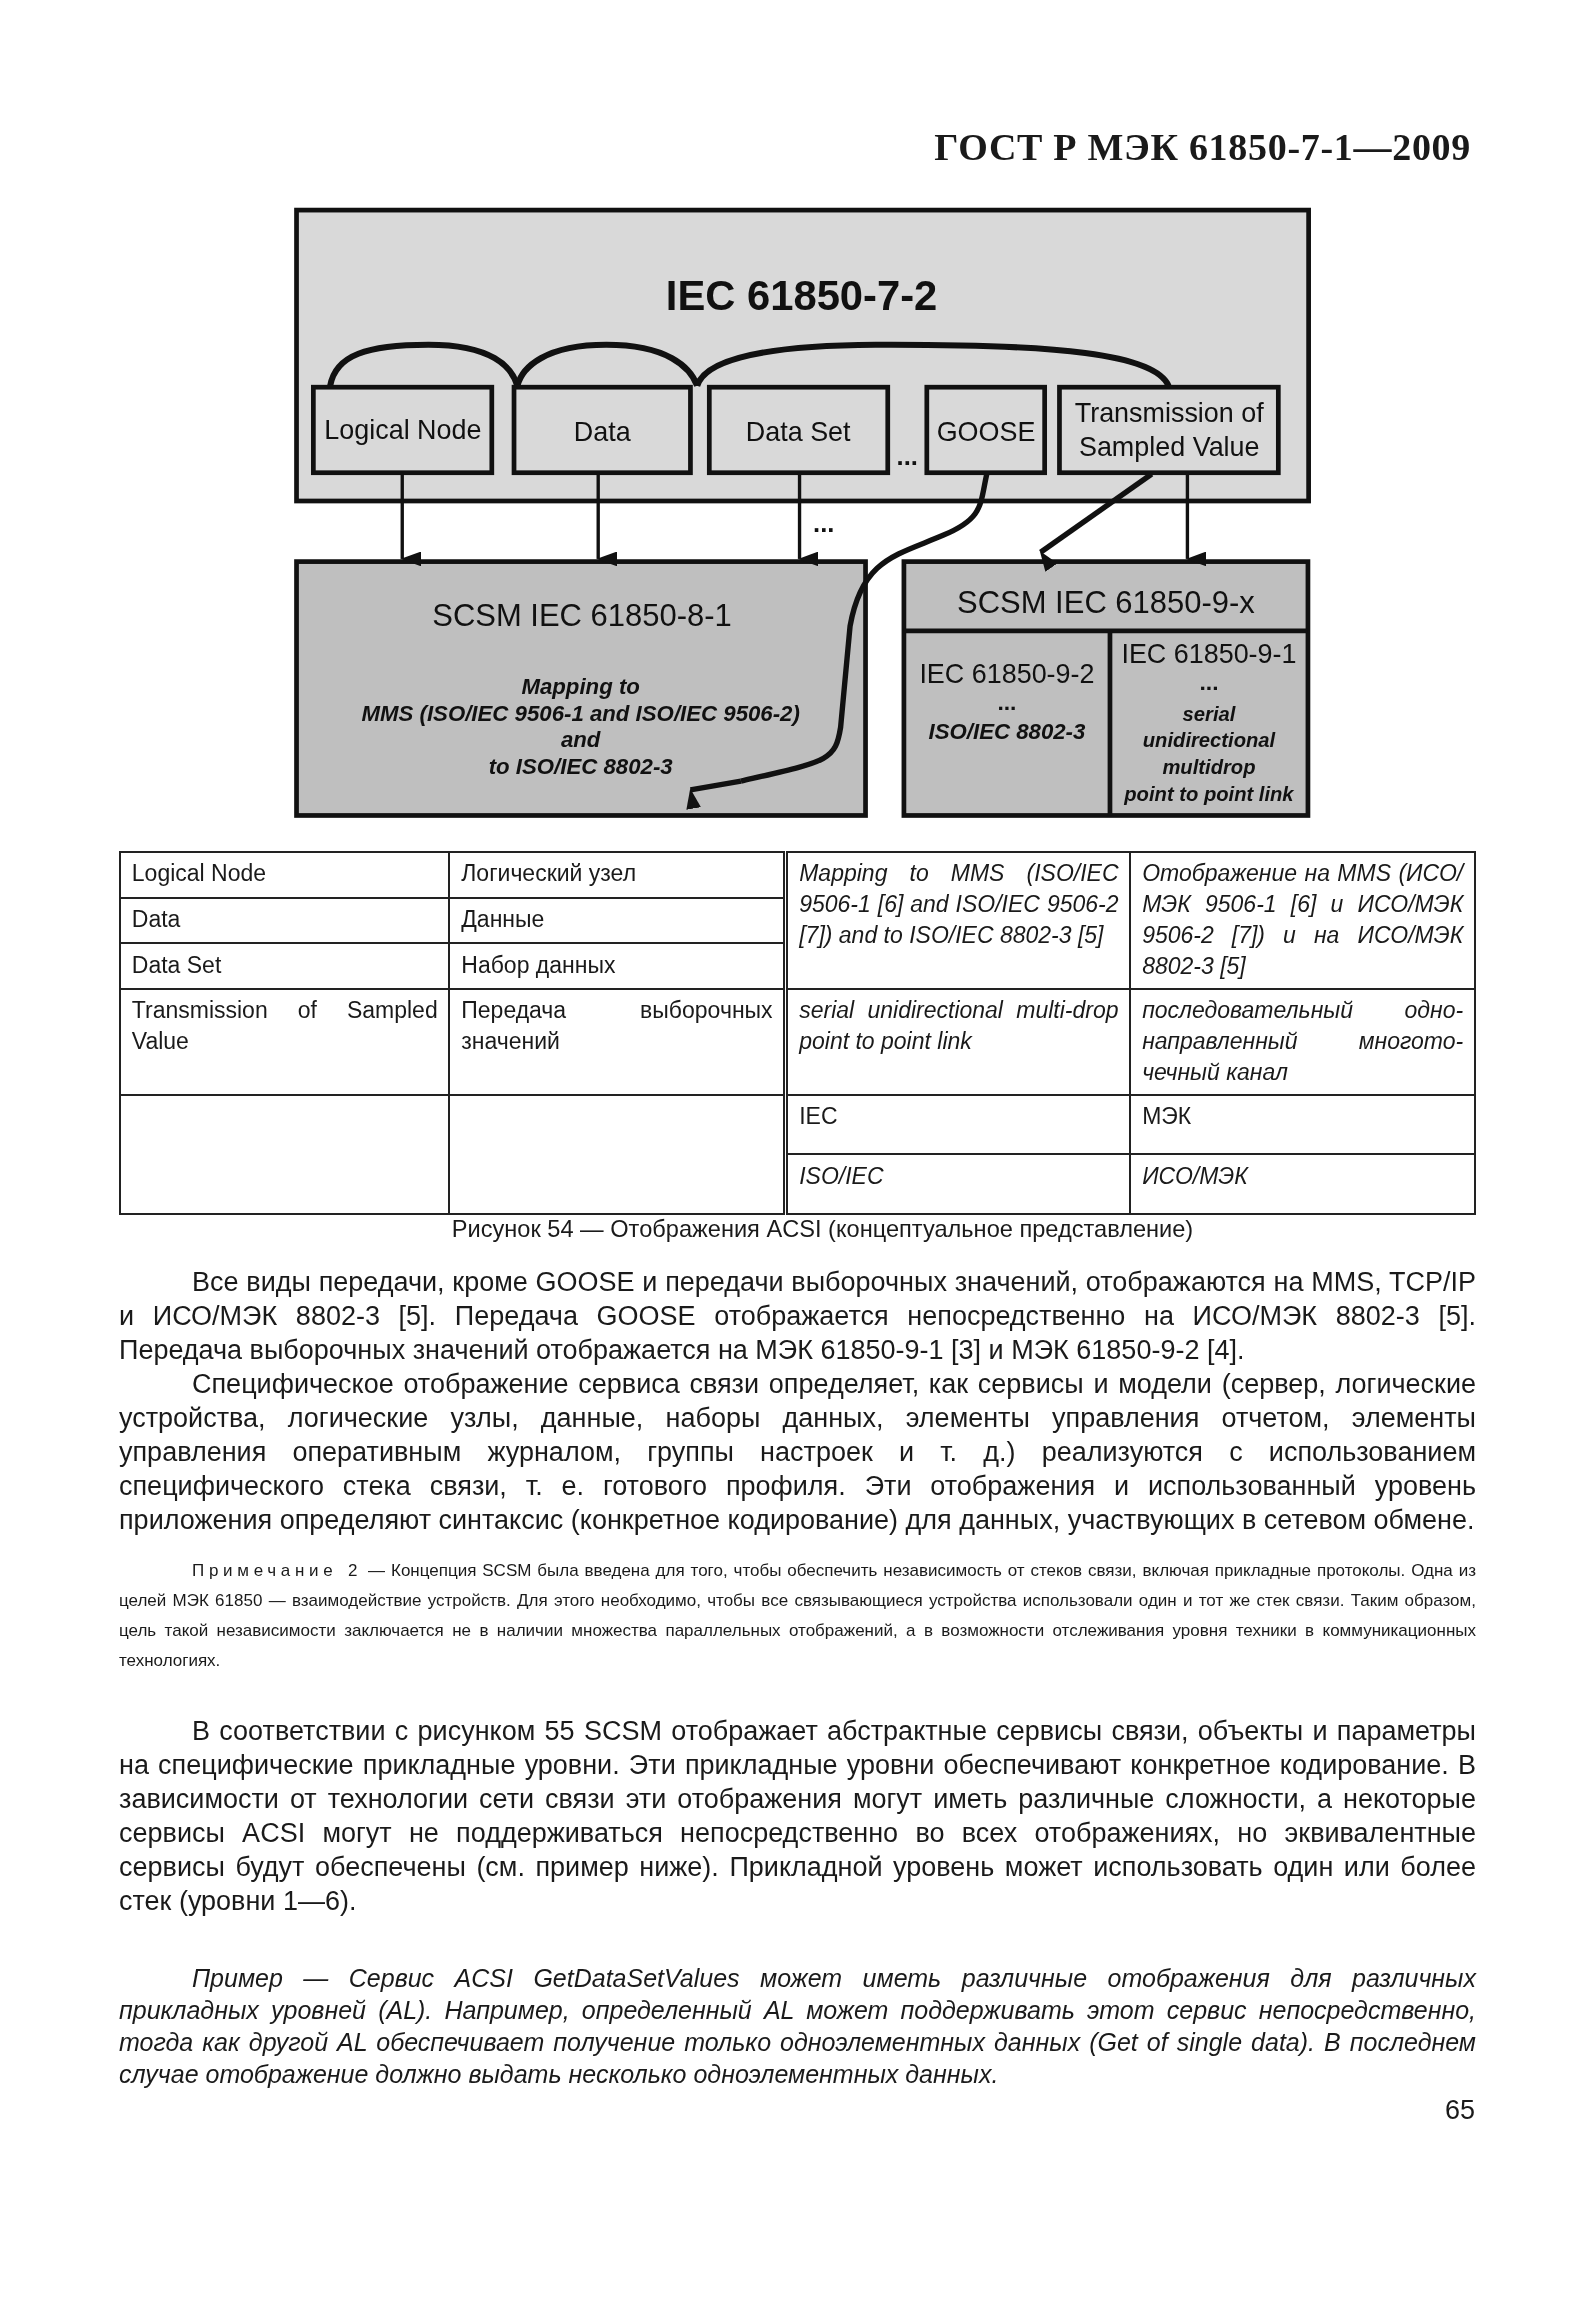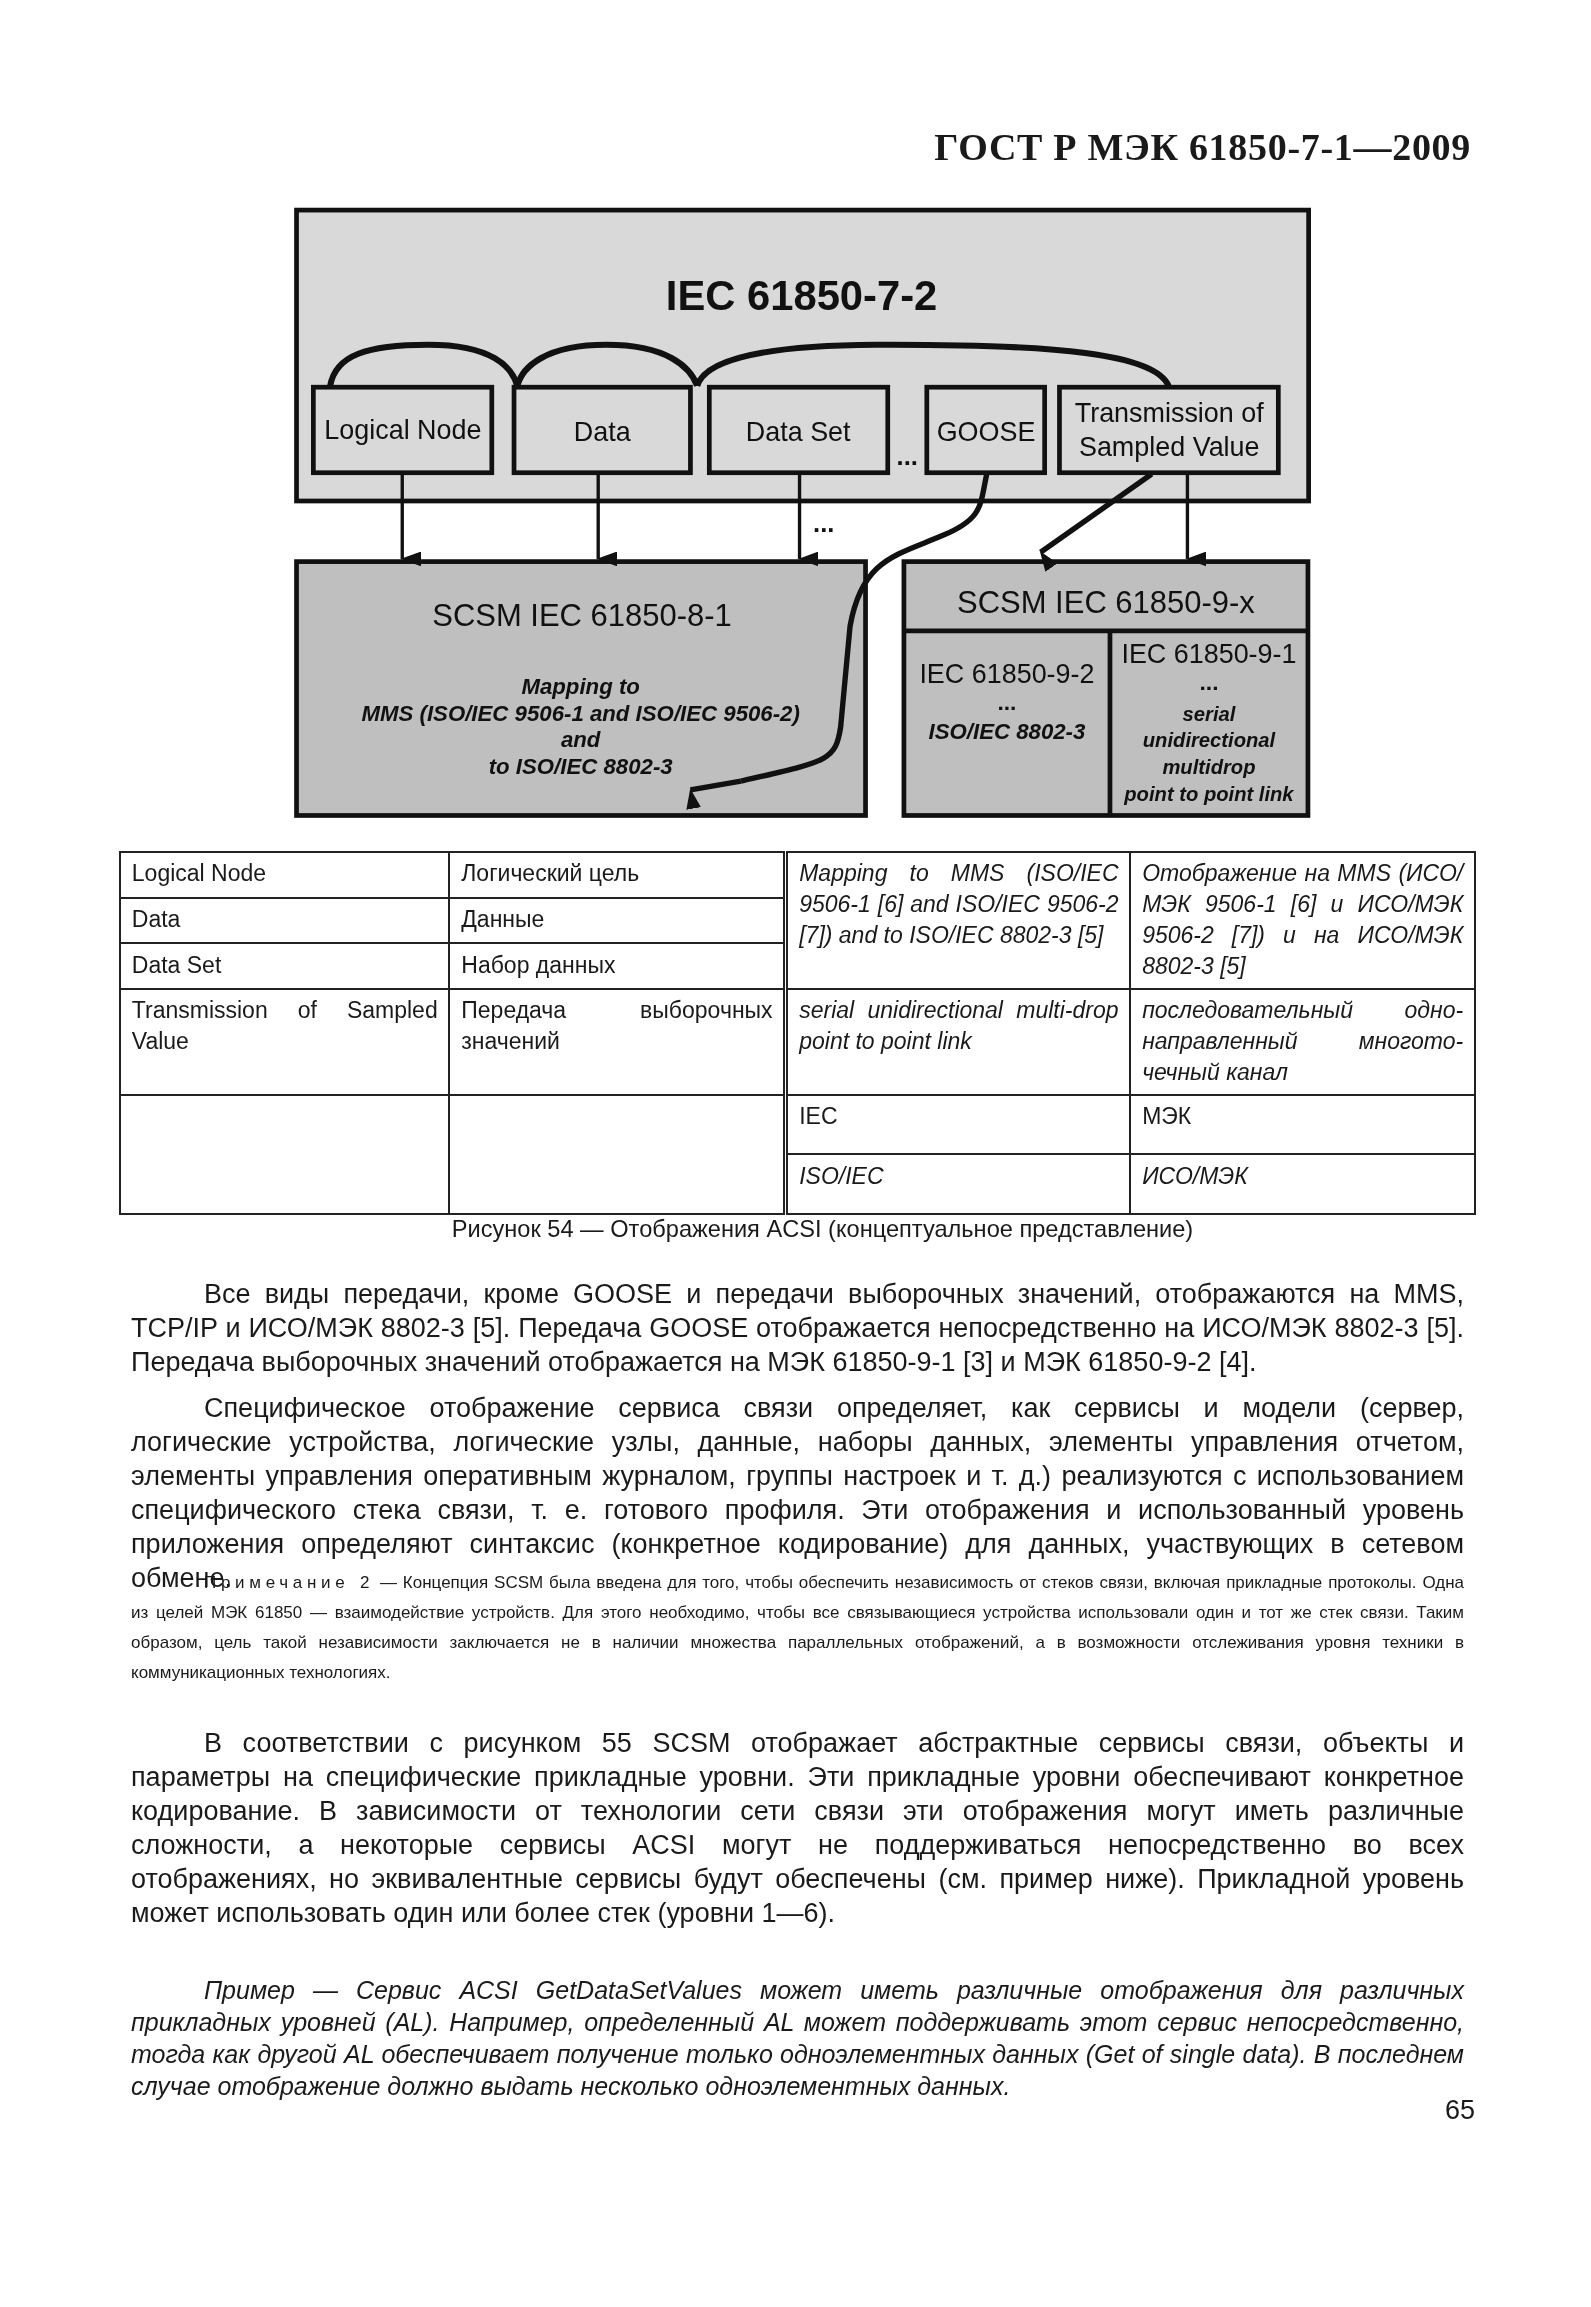--- a/index.html
+++ b/index.html
@@ -6,21 +6,21 @@
   body { width:1591px; height:2307px; position:relative; overflow:hidden; font-family:"Liberation Sans", sans-serif; color:#1a1a1a; }
   .abs { position:absolute; }
   .hdr { right:120px; top:125px; font-size:38px; font-weight:bold; letter-spacing:0.7px;font-family:Liberation Serif, serif; }
   svg text { font-family:"Liberation Sans", sans-serif; fill:#111; }
   .tbl { position:absolute; left:119px; top:851px; width:1357px; border-collapse:collapse; font-size:23px; line-height:31px; }
   .tbl td { border:2px solid #222; padding:5.4px 10.8px 5.4px 10.8px; vertical-align:top; text-align:justify; }
   .tbl td.it { font-style:italic; }
   .tbl td.dbl { border-left:5.4px double #222; }
   .cap { left:0; width:1591px; top:1216px; text-align:center; font-size:23.6px;padding-left:27px; }
   .para { position:absolute; left:119px; width:1357px; font-size:27px; line-height:34px; text-align:justify; }
-  .para p { margin:12px; text-indent:73px; }
+  .para p { margin:0; text-indent:73px; }
   .note { font-size:17px; line-height:30px; }
   .ex { font-style:italic; font-weight:normal; font-size:25px; line-height:32px; }
   .spaced { letter-spacing:4.7px; }
   .pnum { right:116px; top:2095px; font-size:27px; }
 </style>
 </head>
 <body>
 
 <div class="abs hdr">ГОСТ Р МЭК 61850-7-1—2009</div>
 
@@ -129,21 +129,21 @@
 <table class="tbl">
   <colgroup>
     <col style="width:330px">
       <col style="width:337px">
       <col style="width:345px">
       <col style="width:345px">
   </colgroup>
   <tbody>
       <tr>
     <td>Logical Node</td>
-    <td>Логический цель</td>
+    <td>Логический узел</td>
     <td class="it dbl" rowspan="3">Mapping to MMS (ISO/IEC 9506-1 [6] and ISO/IEC 9506-2 [7]) and to ISO/IEC 8802-3 [5]</td>
     <td class="it" rowspan="3">Отображение на MMS (ИСО/МЭК 9506-1 [6] и ИСО/МЭК 9506-2 [7]) и на ИСО/МЭК 8802-3 [5]</td>
   </tr>
   <tr>
     <td>Data</td>
     <td>Данные</td>
   </tr>
   <tr>
     <td>Data Set</td>
     <td>Набор данных</td>

